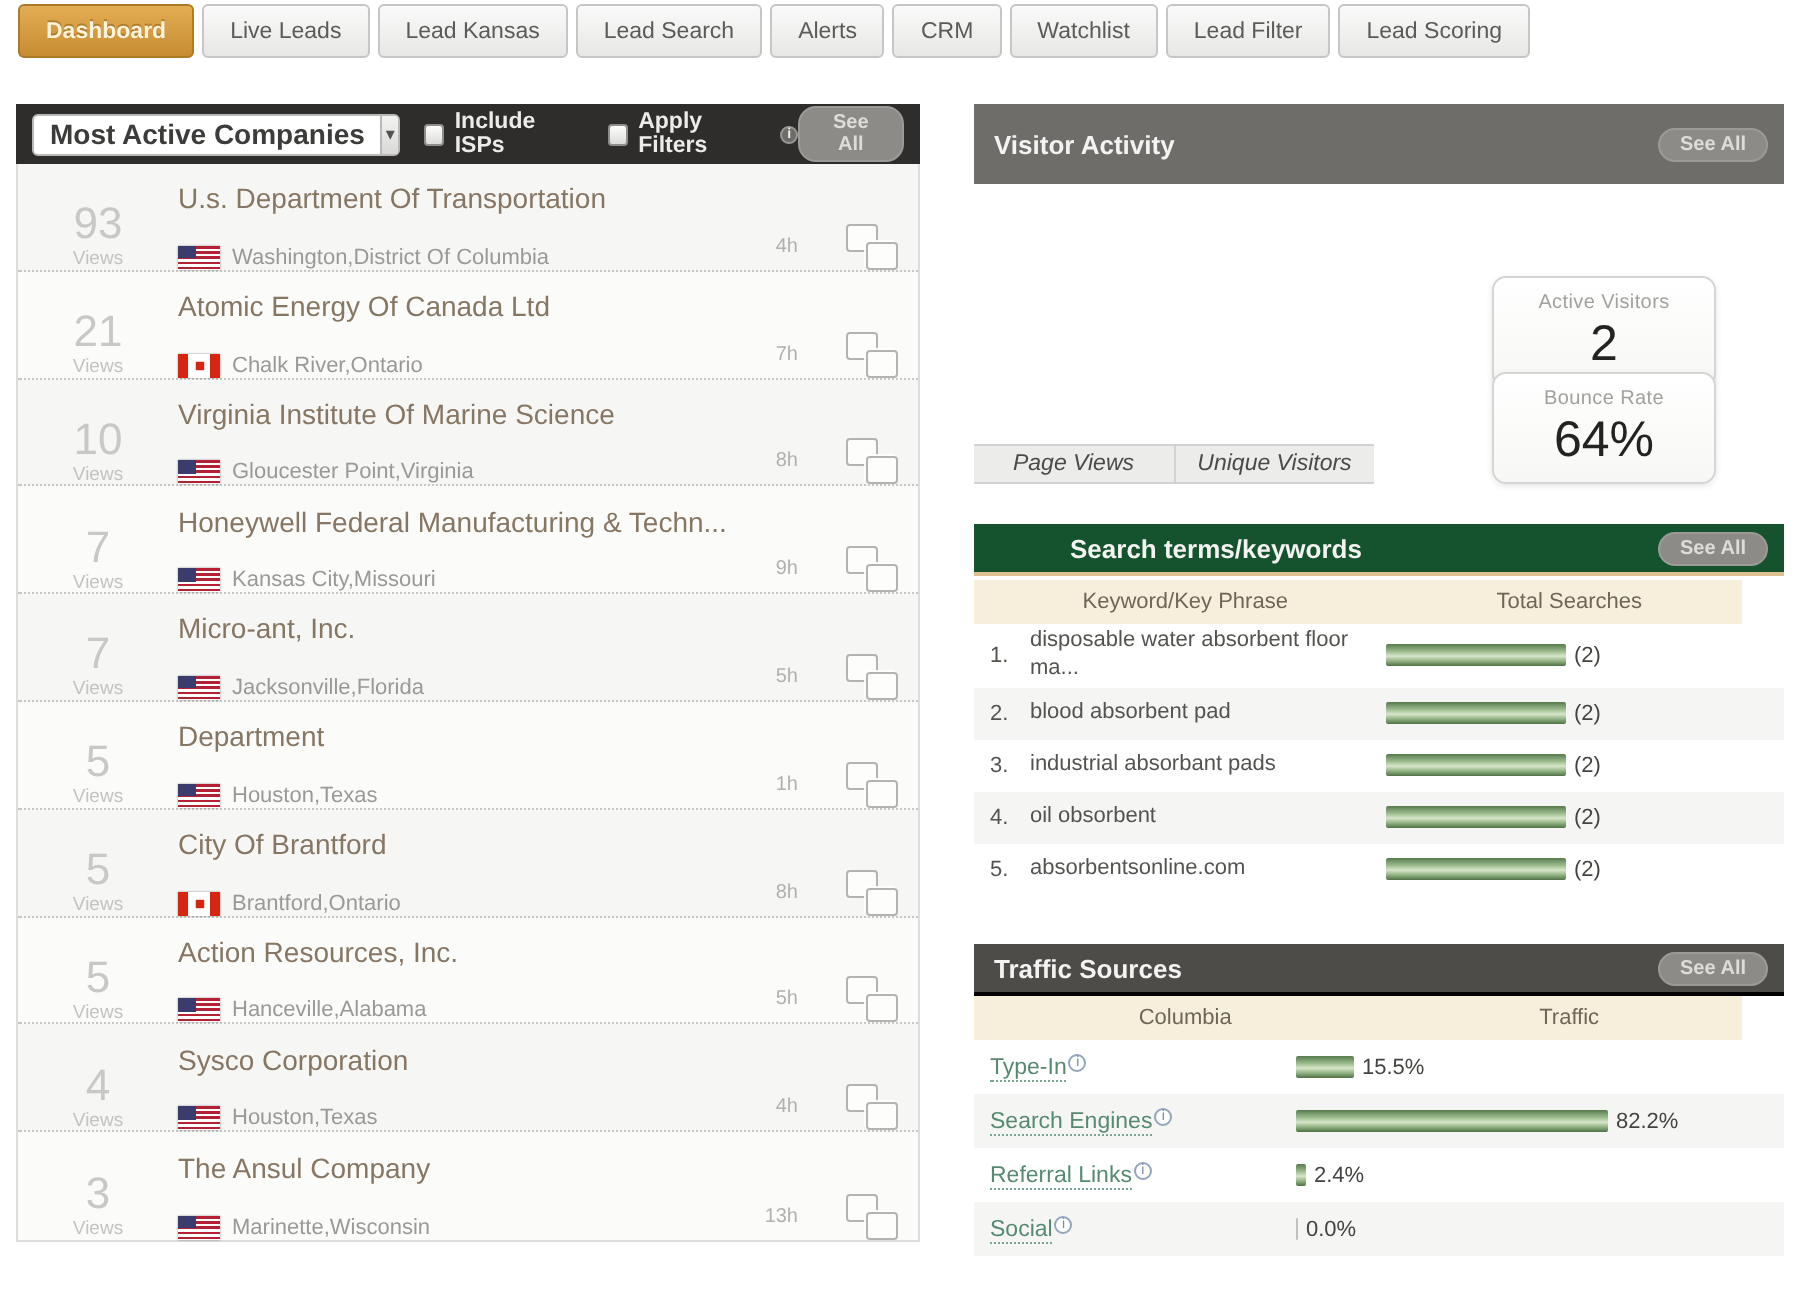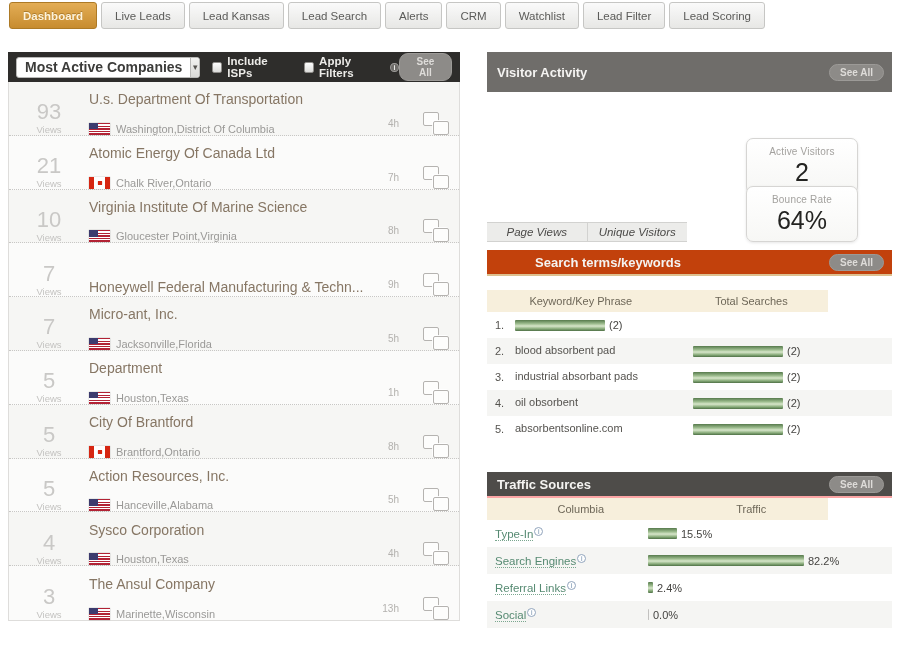--- a/index.html
+++ b/index.html
@@ -57,36 +57,36 @@
   
   .docicon { position:relative; width:26px; height:23px; cursor:pointer; }
   .docicon .card { position:absolute; width:16px; height:14px; background:#fdfdfc; border:1px solid #b5b3b0; border-radius:2px; }
   .docicon .card .bar { height:3px; margin:1px; background:#e5b83e; }
   .docicon .card.back { left:0; top:0; }
   .docicon .card.front { right:0; bottom:0; box-shadow:-1px -1px 0 rgba(255,255,255,.9); }
 
   
   .r-head { position:absolute; left:487px; width:405px; }
   #va-head { top:52px; height:40px; background:#6f6d6a; }
-  #kw-head { top:250px; height:26px; background:#c2410c; border-bottom:2px solid #ddc08f;padding-left:48px; }
-  #ts-head { top:472px; height:26px; background:#4e4c49; border-bottom:2px solid #fca5a5; }
+  #kw-head { top:262px; height:26px; background:#14532d; border-bottom:2px solid #ddc08f;padding-left:48px; }
+  #ts-head { top:472px; height:26px; background:#4e4c49; border-bottom:2px solid #000000; }
 
   #va-body { position:absolute; left:487px; top:80px; width:405px; height:162px; }
   #va-strip { position:absolute; left:487px; top:222px; width:200px; height:20px; background:#ececea;
               border-top:1px solid #d2d2d0; border-bottom:1px solid #d2d2d0; display:flex; }
   #va-strip .cell { flex:1; display:flex; align-items:center; justify-content:center; font-size:11.5px; font-style:italic; color:#4b4a48; }
   #va-strip .cell + .cell { border-left:1px solid #d2d2d0; }
 
   .stat-box { position:absolute; left:746px; width:112px; background:linear-gradient(#ffffff,#f7f7f5); border:1px solid #d6d5d3;
               border-radius:7px; box-shadow:0 1px 3px rgba(0,0,0,.10); text-align:center; padding:7px 4px 6px; }
   #stat-0 { top:100px;margin-top:38px; } #stat-1 { top:186px; }
   .stat-label { font-size:10px; color:#a3a19e; letter-spacing:.2px; }
   .stat-value { font-size:25px; color:#232321; margin-top:1px; }
 
-  .col-strip { position:absolute; left:487px; width:341px; height:22px; background:#f7efdc; display:flex; align-items:center; }
+  .col-strip { position:absolute; left:487px; width:384px; height:22px; background:#f7efdc; display:flex; align-items:center; }
   #kw-strip { top:290px; } #ts-strip { top:498px; }
   .col-strip .c1 { width:55%; text-align:center; font-size:11px; color:#6e6758; }
   .col-strip .c2 { width:45%; text-align:center; font-size:11px; color:#6e6758; }
 
   #kw-rows { position:absolute; left:487px; top:312px; width:405px; }
   .kw-row { display:flex; align-items:center; min-height:26px; padding:2px 6px 2px 8px; }
   .kw-row:nth-child(even) { background:#f5f5f3; }
   .kw-rank { width:20px; font-size:11px; color:#55534f; }
   .kw-text { width:178px; font-size:11px; color:#55534f; line-height:1.25; padding-right:6px; }
   .barwrap { display:flex; align-items:center; gap:4px; }
@@ -194,20 +194,24 @@
           </span>
         </div>
       </div>
       <div class="c-row">
         <div class="views-col">
           <div class="views-num">7</div>
           <div class="views-lbl">Views</div>
         </div>
         <div class="c-main">
           <div class="c-name">Honeywell Federal Manufacturing &amp; Techn...</div>
+          <div class="c-sub">
+            <span class="flag us"></span>
+            <span class="c-loc">Kansas City,Missouri</span>
+          </div>
         </div>
         <div class="c-right">
           <span class="c-time">9h</span>
           <span class="docicon">
             <span class="card back"><span class="bar"></span></span>
             <span class="card front"><span class="bar"></span></span>
           </span>
         </div>
       </div>
       <div class="c-row">
@@ -361,20 +365,21 @@
     <span>Search terms/keywords</span>
     <button class="see-all">See All</button>
   </div>
   <div class="col-strip" id="kw-strip">
     <div class="c1">Keyword/Key Phrase</div>
     <div class="c2">Total Searches</div>
   </div>
   <div id="kw-rows">
       <div class="kw-row">
         <div class="kw-rank">1.</div>
+        <div class="kw-text">disposable water absorbent floor ma...</div>
         <div class="barwrap">
           <div class="gbar" style="width: 90px;"></div>
           <span class="bar-count">(2)</span>
         </div>
       </div>
       <div class="kw-row">
         <div class="kw-rank">2.</div>
         <div class="kw-text">blood absorbent pad</div>
         <div class="barwrap">
           <div class="gbar" style="width: 90px;"></div>

